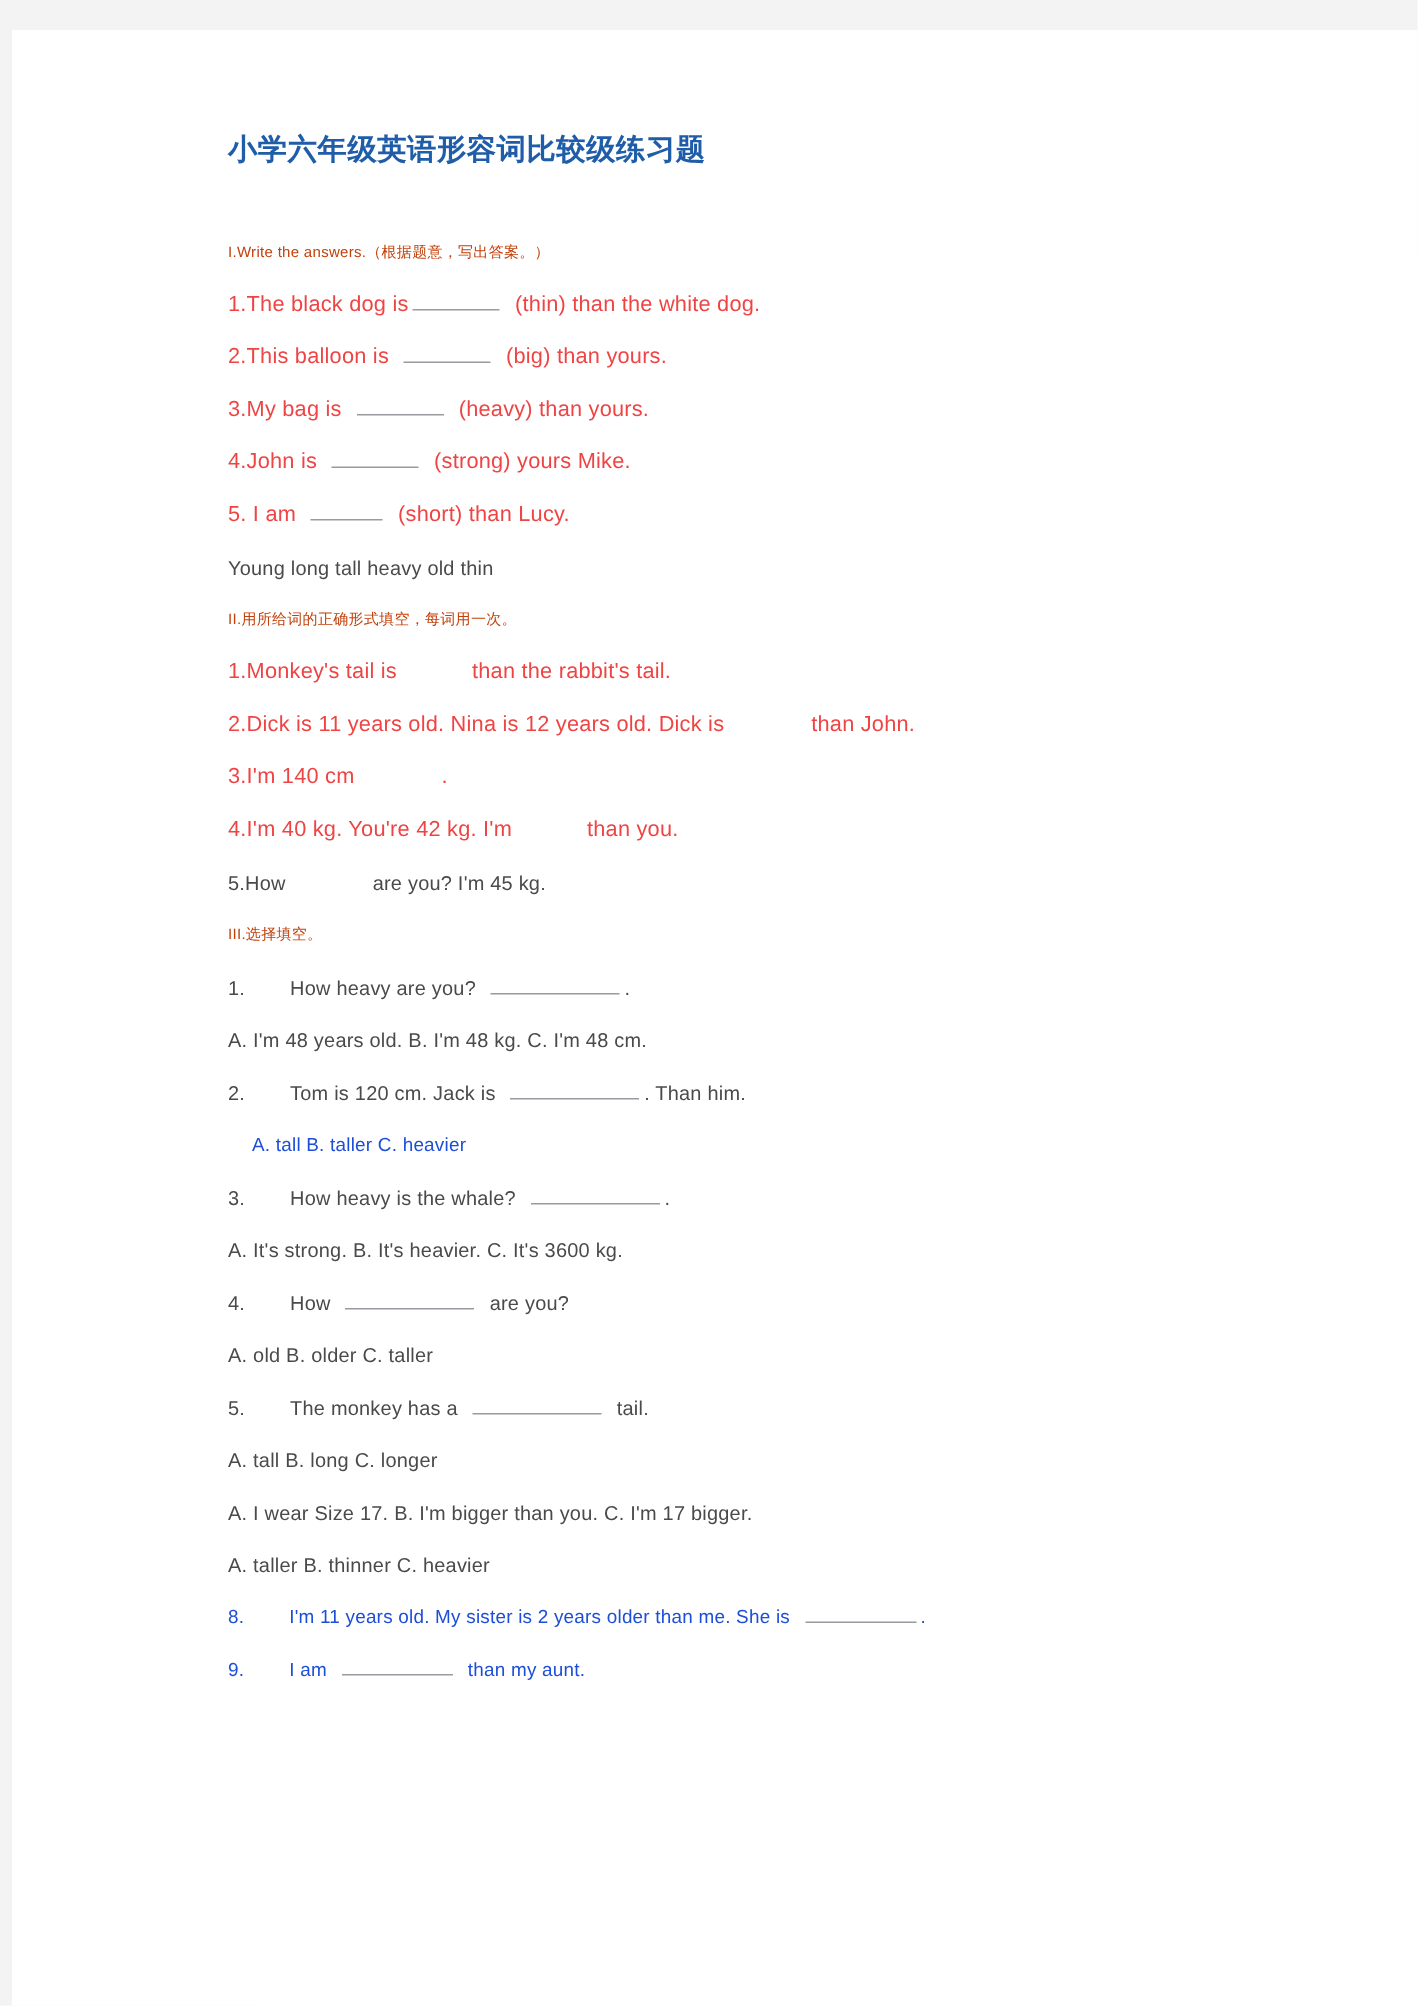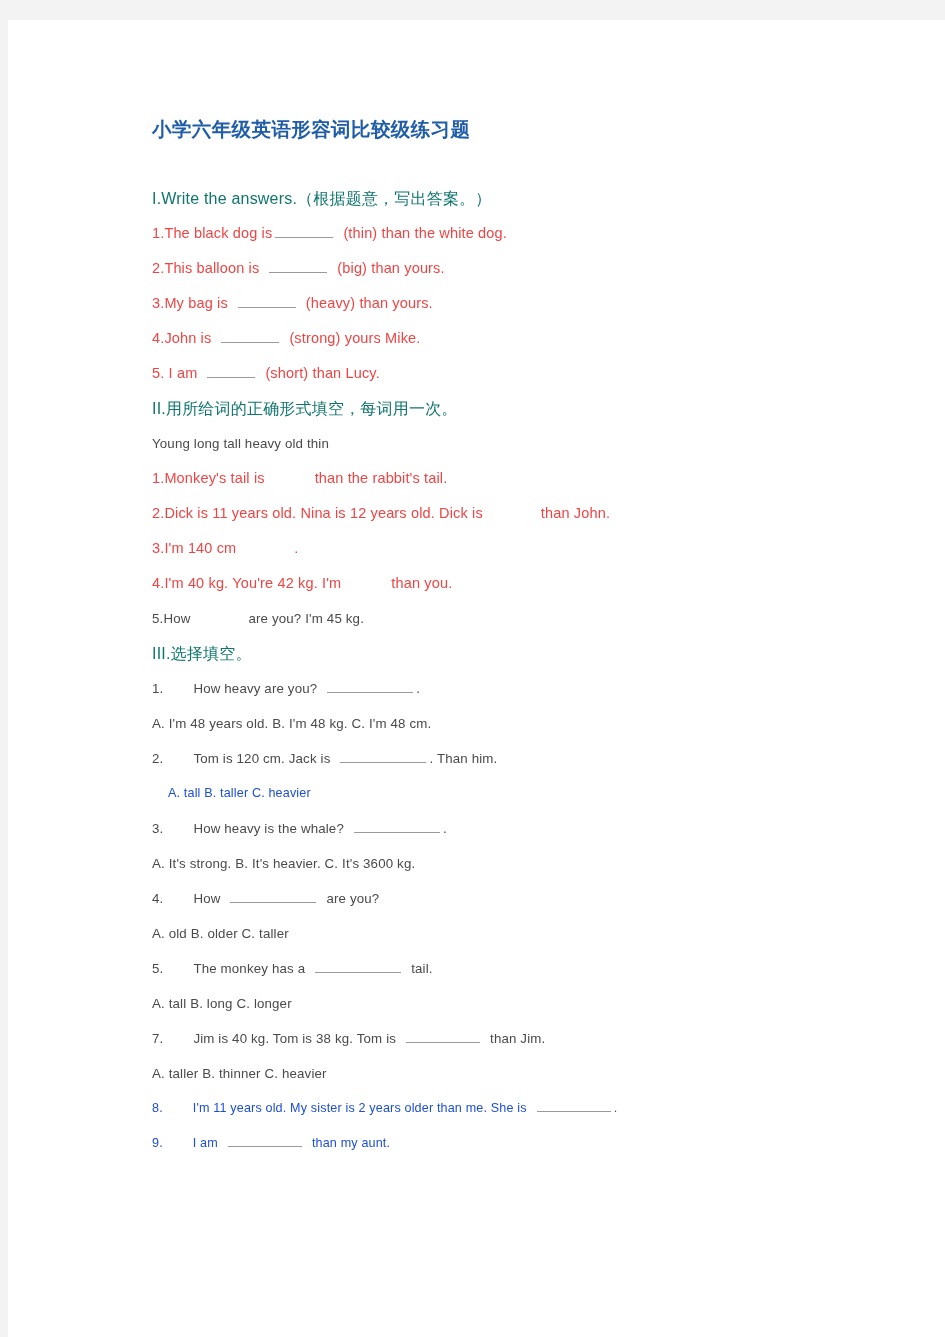--- a/index.html
+++ b/index.html
@@ -20,21 +20,21 @@
     top: 20px;
     width: 937px;
     height: 1317px;
     background: #ffffff;
     box-sizing: border-box;
   }
 
   #content {
     position: absolute;
     left: 144px;
-    top: 96px;
+    top: 66px;
     width: 760px;
   }
 
   .doc-title {
     color: #1f5da8;
     font-family: "DejaVu Serif", "Liberation Serif", serif;
     font-weight: bold;
     font-size: 19.5px;
     letter-spacing: 0.4px;
     margin: 0 0 38px 0;
@@ -45,22 +45,22 @@
     color: #ef4444;
     font-size: 14.5px;
     line-height: 35px;
     height: 35px;
     white-space: nowrap;
     letter-spacing: 0.15px;
   }
 
   
   .line.cn {
-    color: #0f766e;
-    font-size: 16px;
+    color: #c2410c;
+    font-size: 10px;
     letter-spacing: 0.2px;
   }
 
   
   .line.sm {
     font-size: 13.3px;
     color: #4a4a4a;
   }
   .line.xs {
     font-size: 12.6px;
@@ -110,22 +110,22 @@
     <div class="line">
       <span>3.My  bag  is</span><span class="sp"></span><span class="blank w-m"></span><span class="sp"></span><span>(heavy)  than  yours.</span>
     </div>
     <div class="line">
       <span>4.John  is</span><span class="sp"></span><span class="blank w-m"></span><span class="sp"></span><span>(strong)  yours  Mike.</span>
     </div>
     <div class="line">
       <span>5.  I  am</span><span class="sp"></span><span class="blank w-s"></span><span class="sp"></span><span>(short)  than  Lucy.</span>
     </div>
 
+    <div class="line sm">Young    long    tall    heavy    old    thin</div>
     <div class="line cn">II.用所给词的正确形式填空，每词用一次。</div>
-    <div class="line sm">Young    long    tall    heavy    old    thin</div>
 
     <div class="line">
       <span>1.Monkey's  tail  is</span><span class="blank gap w-gm"></span><span>than  the  rabbit's  tail.</span>
     </div>
     <div class="line">
       <span>2.Dick  is  11  years  old.  Nina  is  12  years  old.  Dick  is</span><span class="blank gap w-gl"></span><span>than  John.</span>
     </div>
     <div class="line">
       <span>3.I'm  140  cm</span><span class="blank gap w-gl"></span><span>.</span>
     </div>
@@ -156,24 +156,22 @@
     <div class="line sm">
       <span>4.</span><span class="sp3"></span><span>How</span><span class="sp"></span><span class="blank w-xl"></span><span class="sp"></span><span>are  you?</span>
     </div>
     <div class="line sm">A.  old    B.  older  C.  taller</div>
 
     <div class="line sm">
       <span>5.</span><span class="sp3"></span><span>The  monkey  has  a</span><span class="sp"></span><span class="blank w-xl"></span><span class="sp"></span><span>tail.</span>
     </div>
     <div class="line sm">A.  tall    B.  long  C.  longer</div>
 
+    <div class="line sm">A.  I  wear  Size  17.  B.  I'm  bigger  than  you.  C.  I'm  17  bigger.</div>
 
-    <div class="line sm">
-      <span>7.</span><span class="sp3"></span><span>Jim  is  40  kg.  Tom  is  38  kg.  Tom  is</span><span class="sp"></span><span class="blank w-l"></span><span class="sp"></span><span>than  Jim.</span>
-    </div>
     <div class="line sm">A.  taller    B.  thinner  C.  heavier</div>
 
     <div class="line xs">
       <span>8.</span><span class="sp3"></span><span>I'm  11  years  old.  My  sister  is  2  years  older  than  me.  She  is</span><span class="sp"></span><span class="blank w-l"></span><span>.</span>
     </div>
 
     <div class="line xs">
       <span>9.</span><span class="sp3"></span><span>I  am</span><span class="sp"></span><span class="blank w-l"></span><span class="sp"></span><span>than  my  aunt.</span>
     </div>
 

